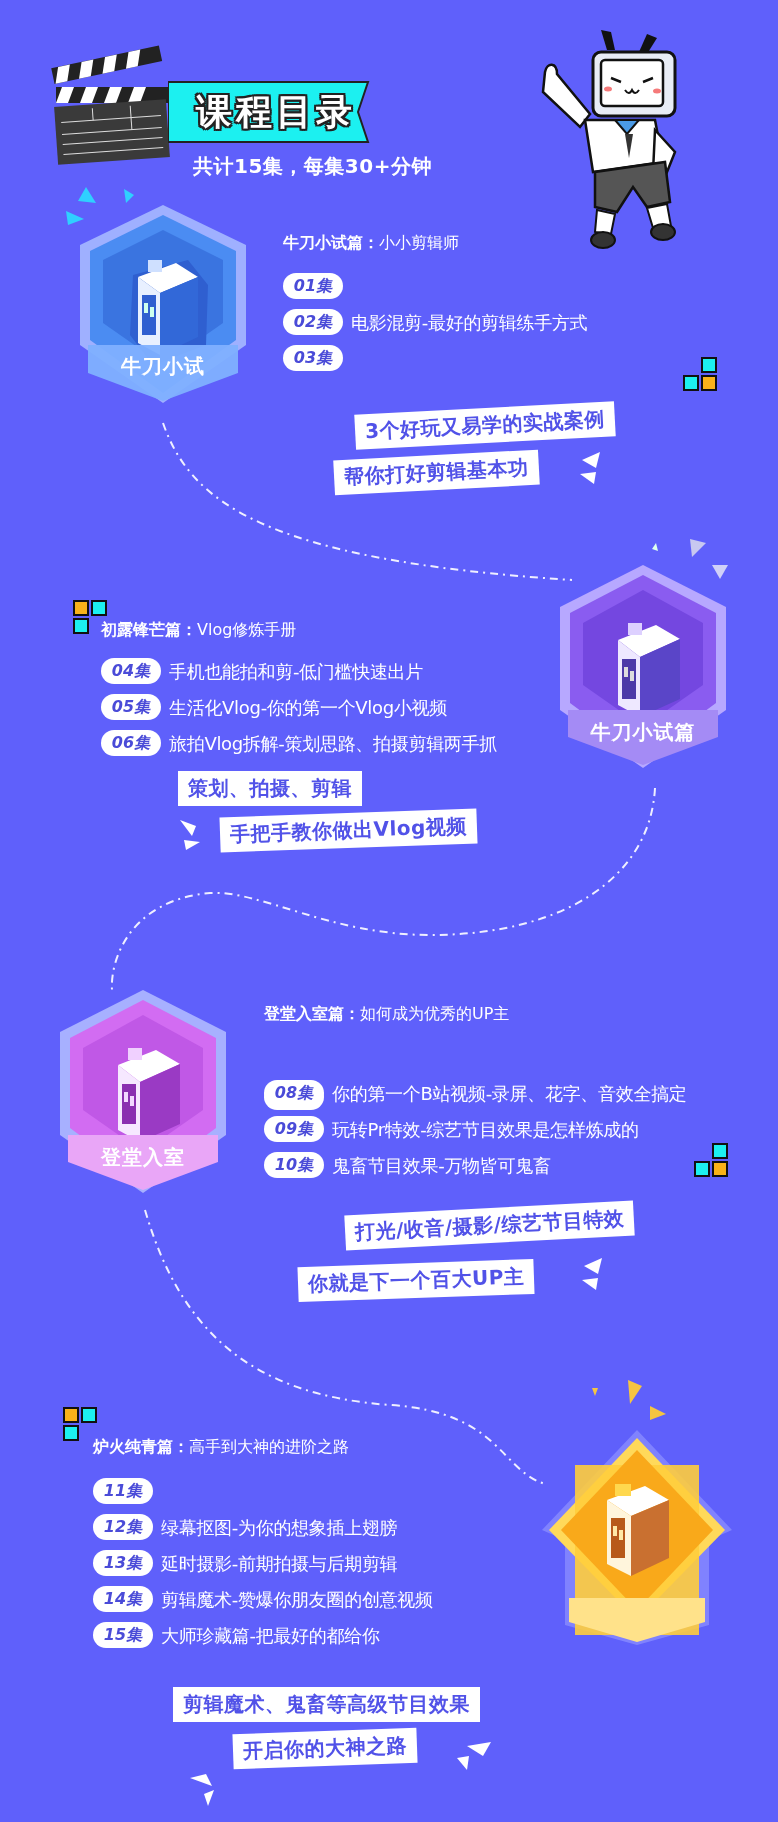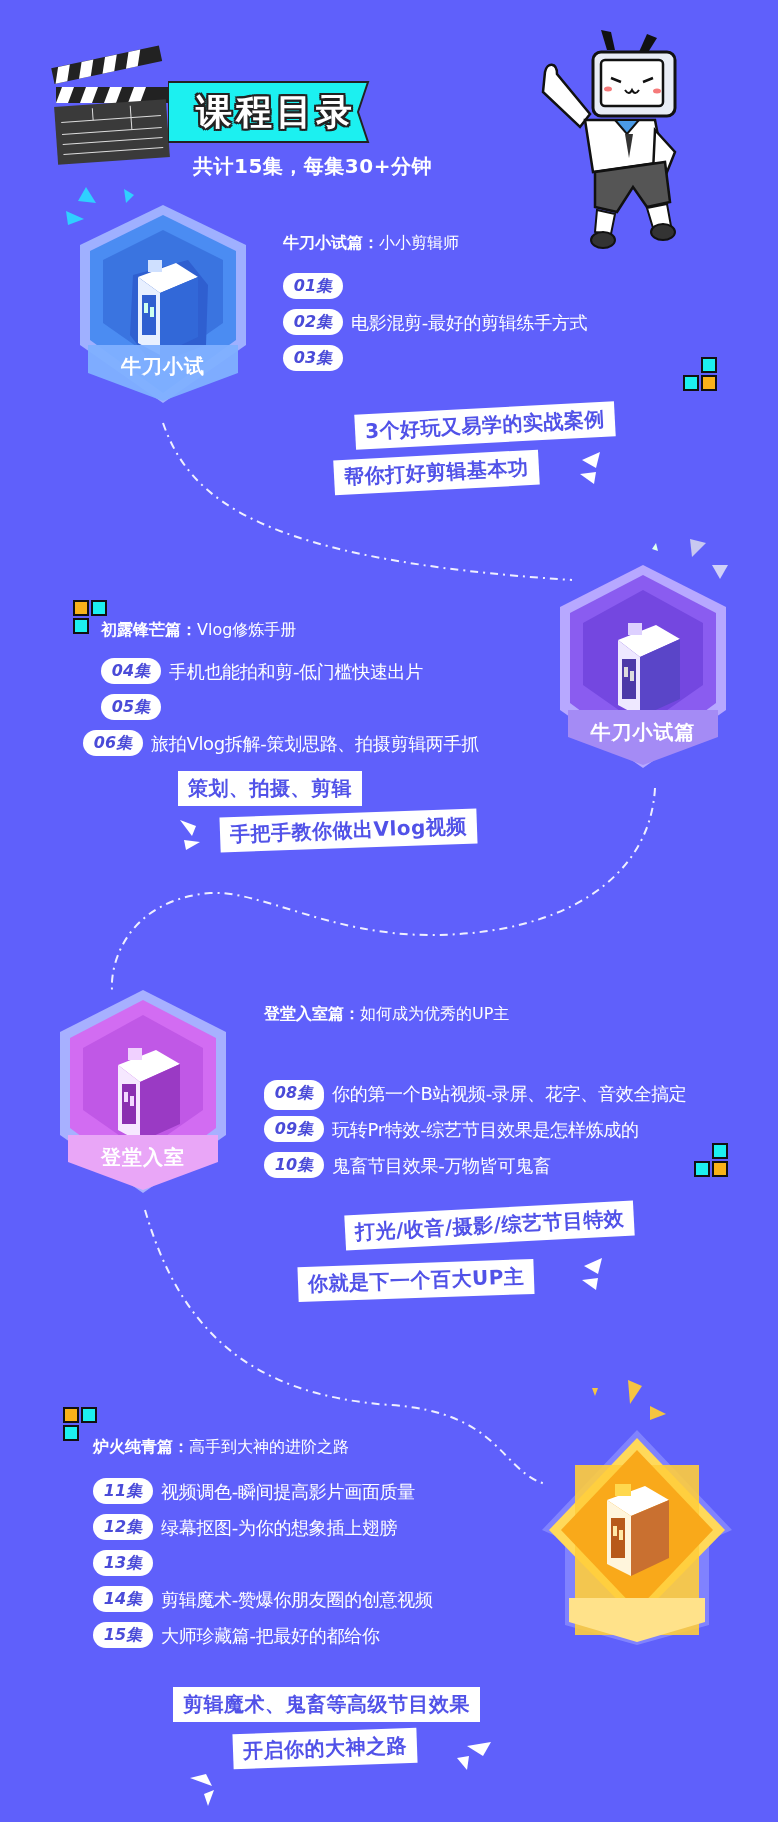--- a/index.html
+++ b/index.html
@@ -180,22 +180,23 @@
 
 <div class="sec-title" style="left:101px;top:620px">
   <b>初露锋芒篇：</b><span class="sub">Vlog修炼手册</span>
 </div>
 <div class="ep" style="left:101px;top:656px">
     <span class="pill">04集</span>
     <span class="ep-text">手机也能拍和剪-低门槛快速出片</span>
   </div>
 <div class="ep" style="left:101px;top:692px">
     <span class="pill">05集</span>
-  </div>
-<div class="ep" style="left:83px;top:728px">
+    <span class="ep-text">生活化Vlog-你的第一个Vlog小视频</span>
+  </div>
+<div class="ep" style="left:101px;top:728px">
     <span class="pill">06集</span>
     <span class="ep-text">旅拍Vlog拆解-策划思路、拍摄剪辑两手抓</span>
   </div>
 
 <div class="tag" style="left:178px;top:771px">策划、拍摄、剪辑</div>
 <div class="tag" style="left:220px;top:813px;transform:rotate(-2deg)">手把手教你做出Vlog视频</div>
 <div class="abs" style="left:178px;top:818px"><svg width="24" height="34">
       <polygon points="2,2 18,8 14,18" fill="#fff"></polygon>
       <polygon points="6,22 22,24 8,32" fill="#fff"></polygon>
     </svg></div>
@@ -276,28 +277,28 @@
     <rect x="88" y="54" width="16" height="12" fill="#ffd84e"></rect>
     <polygon points="42,168 178,168 178,192 110,212 42,192" fill="#ffe28a"></polygon>
   </svg>
 </div>
 
 <div class="sec-title" style="left:93px;top:1437px">
   <b>炉火纯青篇：</b><span class="sub">高手到大神的进阶之路</span>
 </div>
 <div class="ep" style="left:93px;top:1476px">
     <span class="pill">11集</span>
-    <span class="ep-text">视频调色-瞬间提高影片画面质量</span>
   </div>
 <div class="ep" style="left:93px;top:1512px">
     <span class="pill">12集</span>
     <span class="ep-text">绿幕抠图-为你的想象插上翅膀</span>
   </div>
 <div class="ep" style="left:93px;top:1548px">
     <span class="pill">13集</span>
+    <span class="ep-text">延时摄影-前期拍摄与后期剪辑</span>
   </div>
 <div class="ep" style="left:93px;top:1584px">
     <span class="pill">14集</span>
     <span class="ep-text">剪辑魔术-赞爆你朋友圈的创意视频</span>
   </div>
 <div class="ep" style="left:93px;top:1620px">
     <span class="pill">15集</span>
     <span class="ep-text">大师珍藏篇-把最好的都给你</span>
   </div>
 

